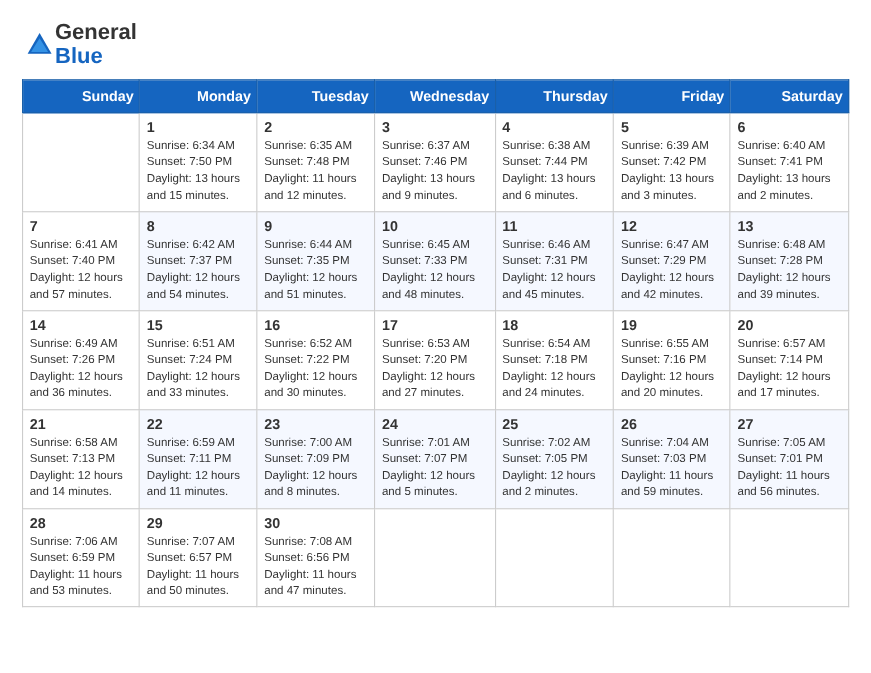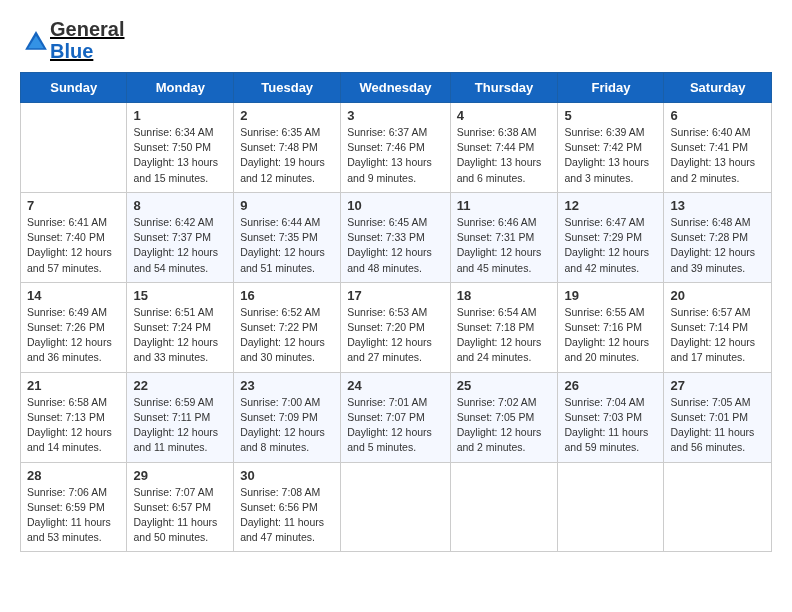--- a/index.html
+++ b/index.html
@@ -14,21 +14,20 @@
       width: 792px;
       min-height: 612px;
       background: #fff;
       padding: 18px 20px 18px 20px;
     }
     .header {
       display: flex;
       justify-content: space-between;
       align-items: flex-start;
       margin-bottom: 10px;
-      text-decoration: underline;
     }
     .logo {
       display: flex;
       align-items: flex-end;
       gap: 0;
     }
     .logo-text {
       font-size: 20px;
       font-weight: bold;
       line-height: 1.1;
@@ -63,21 +62,21 @@
       width: 100%;
       border-collapse: collapse;
       border: 1px solid #ccc;
     }
     .calendar th {
       background: #1565c0;
       color: #fff;
       font-size: 13px;
       font-weight: bold;
       padding: 7px 5px;
-      text-align: center;
+      text-align: right;
       border: 1px solid #1a5fa8;
     }
     .calendar td {
       vertical-align: top;
       border: 1px solid #ccc;
       padding: 5px 6px 6px 6px;
       width: 113px;
       min-height: 80px;
       background: #fff;
     }
@@ -139,21 +138,21 @@
     </thead>
     <tbody id="cal-body">
     <tr>
           <td class="empty-cell"></td>
           <td>
             <span class="day-num">1</span>
             <div class="day-info"><span>Sunrise: 6:34 AM</span><br><span>Sunset: 7:50 PM</span><br><span>Daylight: 13 hours and 15 minutes.</span></div>
           </td>
           <td>
             <span class="day-num">2</span>
-            <div class="day-info"><span>Sunrise: 6:35 AM</span><br><span>Sunset: 7:48 PM</span><br><span>Daylight: 19 hours and 12 minutes.</span></div>
+            <div class="day-info"><span>Sunrise: 6:35 AM</span><br><span>Sunset: 7:48 PM</span><br><span>Daylight: 11 hours and 12 minutes.</span></div>
           </td>
           <td>
             <span class="day-num">3</span>
             <div class="day-info"><span>Sunrise: 6:37 AM</span><br><span>Sunset: 7:46 PM</span><br><span>Daylight: 13 hours and 9 minutes.</span></div>
           </td>
           <td>
             <span class="day-num">4</span>
             <div class="day-info"><span>Sunrise: 6:38 AM</span><br><span>Sunset: 7:44 PM</span><br><span>Daylight: 13 hours and 6 minutes.</span></div>
           </td>
           <td>

